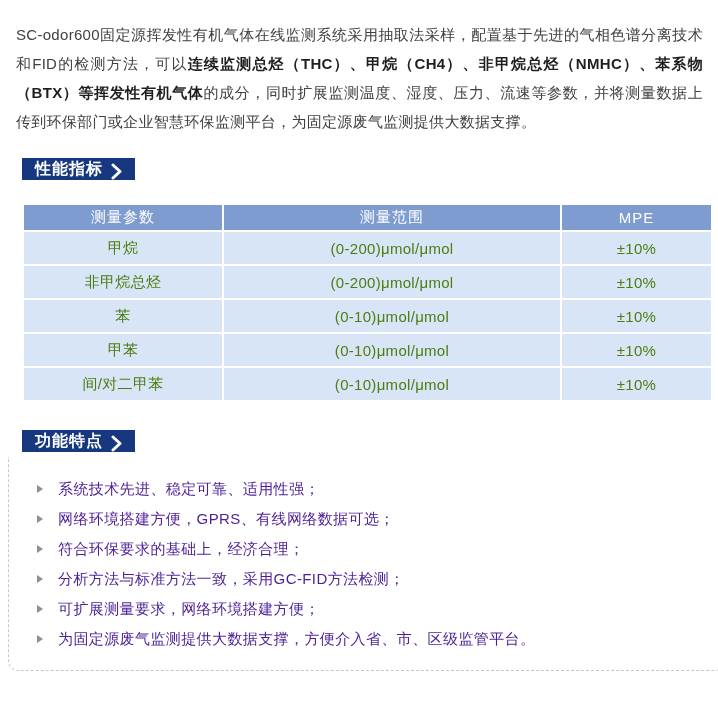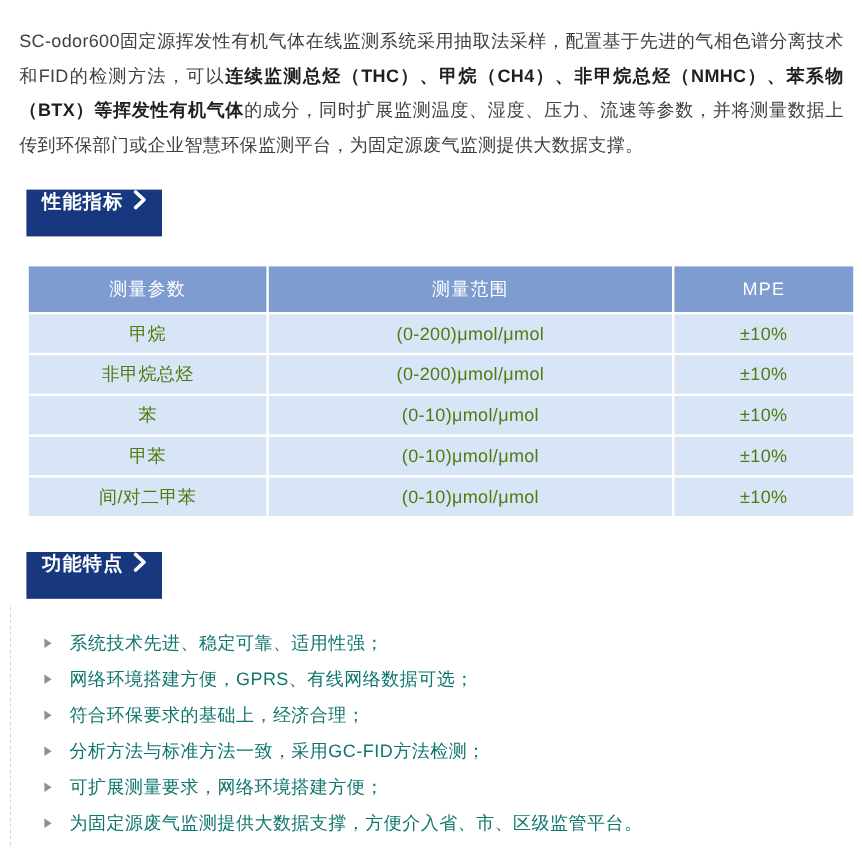--- a/index.html
+++ b/index.html
@@ -18,23 +18,23 @@
     line-height:29px;
     color:#404040;
     text-align:justify;
     letter-spacing:0.3px;
   }
   .intro b { color:#1f1f1f; font-weight:bold; }
 
   
   .badge {
     display:inline-flex;
-    align-items:flex-start;
+    align-items:flex-end;
     margin-left:22px;
-    height:39px;
+    height:22px;
     padding:0 13px 0 13px;
     background:var(--badge-bg,#17387f);
     color:#ffffff;
     font-size:16px;
     font-weight:bold;
     letter-spacing:1px;
     cursor:pointer;
   }
   .badge svg { margin-left:8px; display:block; }
   .badge-perf { margin-top:22px; }
@@ -46,21 +46,21 @@
     width:691px;
     border-collapse:separate;
     border-spacing:2px;
     table-layout:fixed;
   }
   table.spec th {
     background:var(--th-bg,#7e9cd0);
     color:#ffffff;
     font-size:15px;
     font-weight:400;
-    height:38px;
+    height:25px;
     text-align:center;
     letter-spacing:1px;
   }
   table.spec td {
     background:var(--td-bg,#d8e5f7);
     color:#4d7c0f;
     font-size:15px;
     height:32px;
     text-align:center;
     letter-spacing:0.3px;
@@ -86,21 +86,21 @@
   .tri {
     width:0; height:0;
     border-left:6px solid #8f8f8f;
     border-top:4px solid transparent;
     border-bottom:4px solid transparent;
     margin-right:15px;
     flex:0 0 auto;
   }
   .feat-text {
     font-size:15px;
-    color:#0f766e;
+    color:#4c1d95;
     letter-spacing:0.4px;
     white-space:nowrap;
   }
 </style>
 </head>
 <body>
 
 <div class="page">
 
   <p class="intro"><span>SC-odor600固定源挥发性有机气体在线监测系统采用抽取法采样，配置基于先进的气相色谱分离技术和FID的检测方法，可以</span><b>连续监测总烃（THC）、甲烷（CH4）、非甲烷总烃（NMHC）、苯系物（BTX）等挥发性有机气体</b><span>的成分，同时扩展监测温度、湿度、压力、流速等参数，并将测量数据上传到环保部门或企业智慧环保监测平台，为固定源废气监测提供大数据支撑。</span></p>

